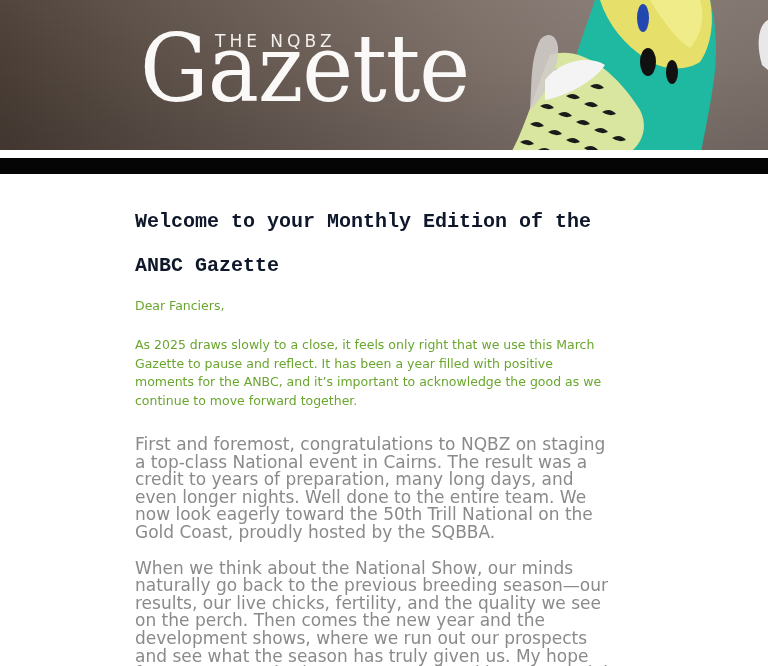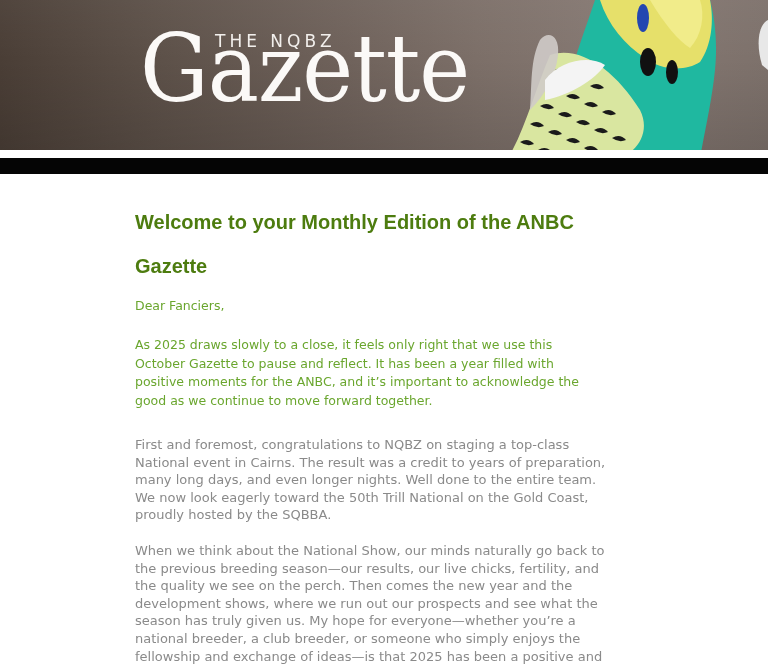--- a/index.html
+++ b/index.html
@@ -24,33 +24,33 @@
       position: absolute; left: 140px; top: 22px;
       font-family: "DejaVu Serif", "Liberation Serif", serif; font-size: 86px; line-height: 1;
       color: #fbf9f7; letter-spacing: -1px; font-weight: 400;
       transform: scaleY(1.08); transform-origin: top left;
     }
     .bird { position: absolute; left: 500px; top: 0; width: 268px; height: 158px; }
     .black-band { position: absolute; left: 0; top: 158px; width: 768px; height: 16px; background: #050505; }
 
     .content { position: absolute; left: 135px; top: 200px; width: 480px; }
     .heading {
-      font-family: Liberation Sans, sans-serif; font-weight: 700; font-size: 20px;
-      color: #4d7c0f; line-height: 44px;
+      font-family: Liberation Mono, monospace; font-weight: 700; font-size: 20px;
+      color: #0f172a; line-height: 44px;
     }
     .greeting {
       margin-top: 8px; font-family: "DejaVu Sans", sans-serif; font-size: 12.5px;
       color: #6aa62e; line-height: 20px;
     }
     .intro {
       margin-top: 20px; font-family: "DejaVu Sans", sans-serif; font-size: 12.5px;
       color: #6aa62e; line-height: 18.5px; width: 470px;
     }
     .para {
-      font-family: "DejaVu Sans", sans-serif; font-size: 13px;
+      font-family: "DejaVu Sans", sans-serif; font-size: 17px;
       color: #8a8a8a; line-height: 17.6px; width: 480px;
     }
     .para1 { margin-top: 26px; }
     .para2 { margin-top: 18px; }
   </style>
 </head>
 <body>
 
 <div class="banner">
   <div class="banner-shade"></div>
@@ -93,16 +93,16 @@
     <path d="M45 80 C60 60 90 55 105 65 C95 80 70 95 45 100 Z" fill="#f4f4f4"></path>
 
     <path d="M268 20 C258 25 256 45 262 65 L268 70 Z" fill="#e8e8e8"></path>
   </svg>
 </div>
 <div class="black-band"></div>
 
 <main class="content">
   <h1 class="heading">Welcome to your Monthly Edition of the ANBC Gazette</h1>
   <p class="greeting">Dear Fanciers,</p>
-  <p class="intro">As 2025 draws slowly to a close, it feels only right that we use this October Gazette to pause and reflect. It has been a year filled with positive moments for the ANBC, and it’s important to acknowledge the good as we continue to move forward together.</p>
+  <p class="intro">As 2025 draws slowly to a close, it feels only right that we use this March Gazette to pause and reflect. It has been a year filled with positive moments for the ANBC, and it’s important to acknowledge the good as we continue to move forward together.</p>
   <p class="para para1">First and foremost, congratulations to NQBZ on staging a top-class National event in Cairns. The result was a credit to years of preparation, many long days, and even longer nights. Well done to the entire team. We now look eagerly toward the 50th Trill National on the Gold Coast, proudly hosted by the SQBBA.</p>
   <p class="para para2">When we think about the National Show, our minds naturally go back to the previous breeding season—our results, our live chicks, fertility, and the quality we see on the perch. Then comes the new year and the development shows, where we run out our prospects and see what the season has truly given us. My hope for everyone—whether you’re a national breeder, a club breeder, or someone who simply enjoys the fellowship and exchange of ideas—is that 2025 has been a positive and rewarding breeding season.</p>
 </main>
 
 </body></html>

